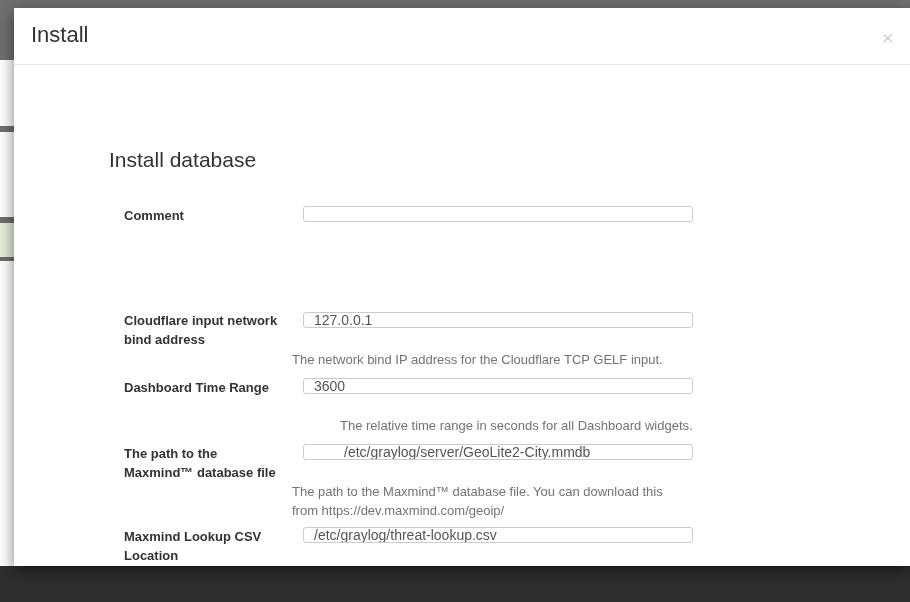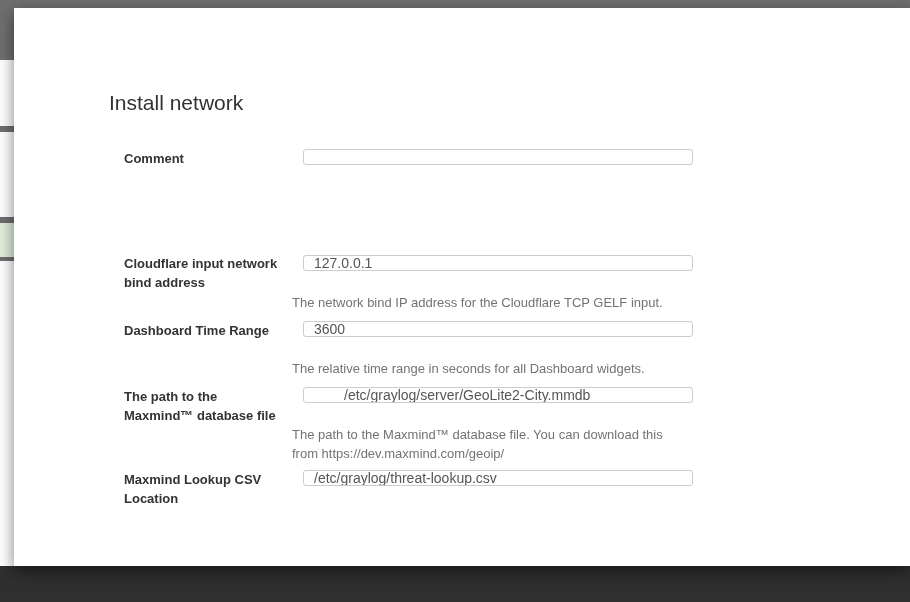--- a/index.html
+++ b/index.html
@@ -147,41 +147,45 @@
 <div class="page-backdrop">
   <div class="backdrop-strip s1"></div>
   <div class="backdrop-strip s2"></div>
   <div class="backdrop-strip s3"></div>
   <div class="backdrop-strip s4"></div>
   <div class="backdrop-dark-bottom"></div>
 </div>
 
 <div class="modal">
 
+  <div class="modal-header">
+    <div class="modal-title">Install</div>
+    <button class="modal-close">×</button>
+  </div>
 
   <div class="modal-body">
 
-    <div class="section-title" id="title-install-comment">Install network</div>
+    <div class="section-title" id="title-install-comment">Install database</div>
 
     <div class="form-row">
       <label class="form-label" style="top:142px;">Comment</label>
       <input class="form-control" style="top: 141px;" type="text" value="">
     </div>
 
 
     <div class="form-row">
       <label class="form-label" style="top:247px;">Cloudflare input network bind address</label>
       <input class="form-control" style="top: 247px;" type="text" value="127.0.0.1">
       <div class="help-text" style="top:286px;">The network bind IP address for the Cloudflare TCP GELF input.</div>
     </div>
 
     <div class="form-row">
       <label class="form-label" style="top:314px;">Dashboard Time Range</label>
       <input class="form-control" style="top: 313px;" type="text" value="3600">
-      <div class="help-text" style="top:352px;">The relative time range in seconds for all Dashboard widgets.</div>
+      <div class="help-text" style="top:352px;margin-left:48px;">The relative time range in seconds for all Dashboard widgets.</div>
     </div>
 
     <div class="form-row">
       <label class="form-label" style="top:380px;">The path to the Maxmind™ database file</label>
       <input class="form-control" style="top: 379px; padding-left: 40px;" type="text" value="/etc/graylog/server/GeoLite2-City.mmdb">
       <div class="help-text" style="top:418px;">The path to the Maxmind™ database file. You can download this from https://dev.maxmind.com/geoip/</div>
     </div>
 
     <div class="form-row">
       <label class="form-label" style="top:463px;">Maxmind Lookup CSV Location</label>

